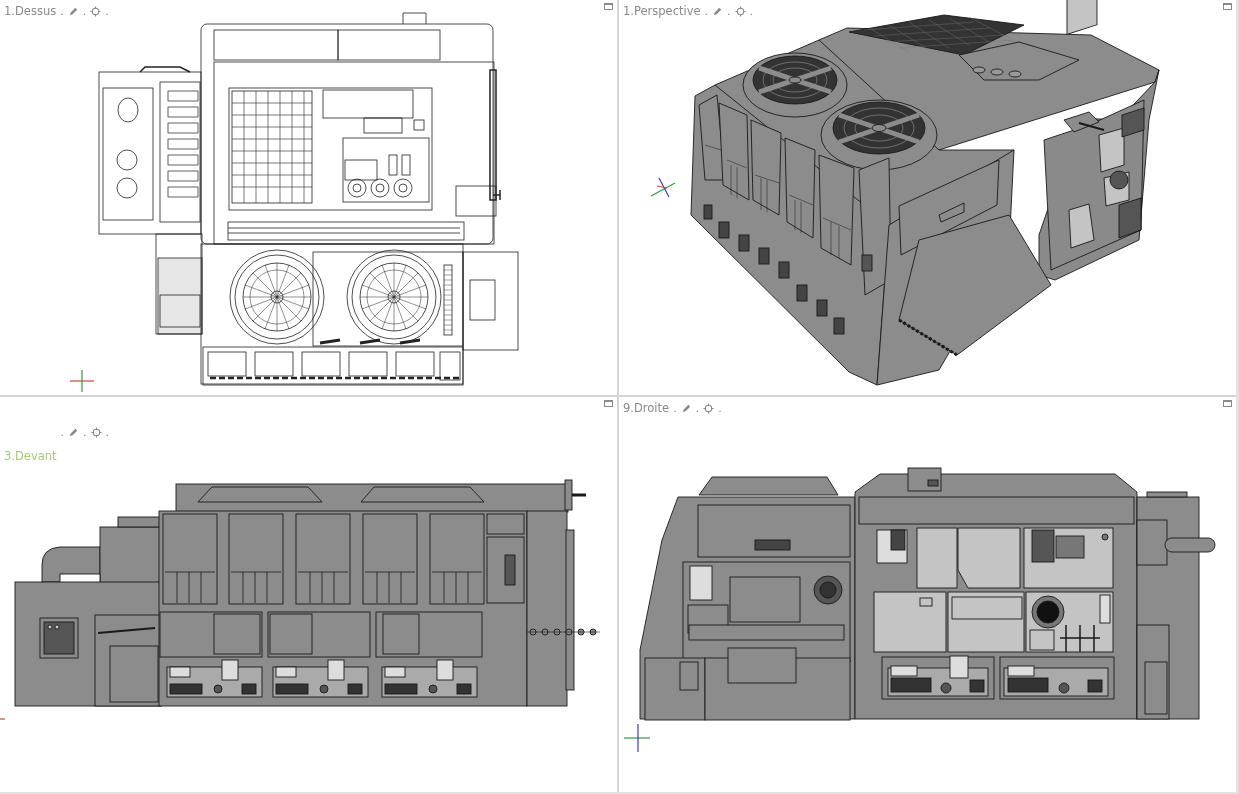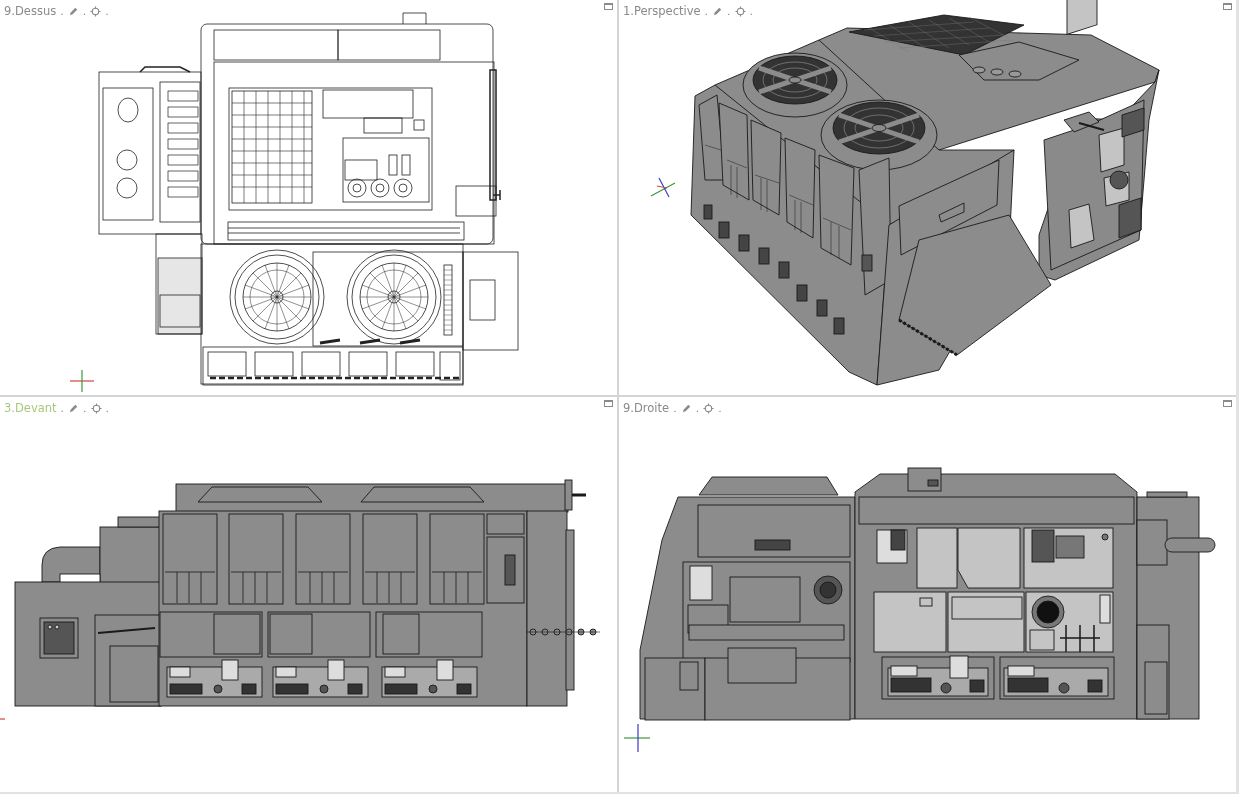--- a/index.html
+++ b/index.html
@@ -7,38 +7,38 @@
   .vp { position:absolute; background:#ffffff; overflow:hidden; }
   #vp1 { left:0; top:0; width:617px; height:395px; }
   #vp2 { left:619px; top:0; width:617px; height:395px; }
   #vp3 { left:0; top:397px; width:617px; height:395px; }
   #vp4 { left:619px; top:397px; width:617px; height:395px; }
   .vline { position:absolute; left:617px; top:0; width:2px; height:794px; background:#d4d4d4; }
   .hline { position:absolute; left:0; top:395px; width:1239px; height:2px; background:#d4d4d4; }
   .rline { position:absolute; left:1236px; top:0; width:3px; height:794px; background:#e2e2e2; }
   .bline { position:absolute; left:0; top:792px; width:1239px; height:2px; background:#e2e2e2; }
   .vp-label { position:absolute; left:4px; top:4px; font-size:11.5px; color:#8a8a8a; display:flex; align-items:center; gap:3px; z-index:3; white-space:nowrap; }
-  .vp-label.active .vp-title { color:#a6c97a; }
+  .vp-label.active .vp-title { color:#a6c97a;margin-top:48px; }
   .vp-title { cursor:pointer; }
   .dot { color:#8a8a8a; font-size:11px; margin:0 1px; cursor:pointer; }
   .lbl-icon { display:inline-block; width:11px; height:11px; cursor:pointer; }
   .max-btn { position:absolute; right:4px; top:3px; width:9px; height:7px; border:1px solid #8a8a8a; border-top-width:2px; box-sizing:border-box; z-index:3; cursor:pointer; }
   svg.scene { position:absolute; left:0; top:0; }
 </style>
 </head>
 <body>
 
 <div class="vline"></div>
 <div class="hline"></div>
 <div class="rline"></div>
 <div class="bline"></div>
 
 <div class="vp" id="vp1">
   <div class="vp-label">
-    <span class="vp-title">9.Dessus</span>
+    <span class="vp-title">1.Dessus</span>
     <span class="dot">.</span>
     <svg class="lbl-icon" viewBox="0 0 12 12">
         <path d="M2 10 L3 7 L8 2 L10 4 L5 9 Z" fill="#8a8a8a"></path>
       </svg>
     <span class="dot">.</span>
     <svg class="lbl-icon" viewBox="0 0 12 12">
         <circle cx="6" cy="6" r="3.5" fill="none" stroke="#8a8a8a" stroke-width="1.2"></circle>
         <path d="M6 0.5V3M6 9V11.5M0.5 6H3M9 6H11.5" stroke="#8a8a8a" stroke-width="1.2"></path>
       </svg>
     <span class="dot">.</span>

